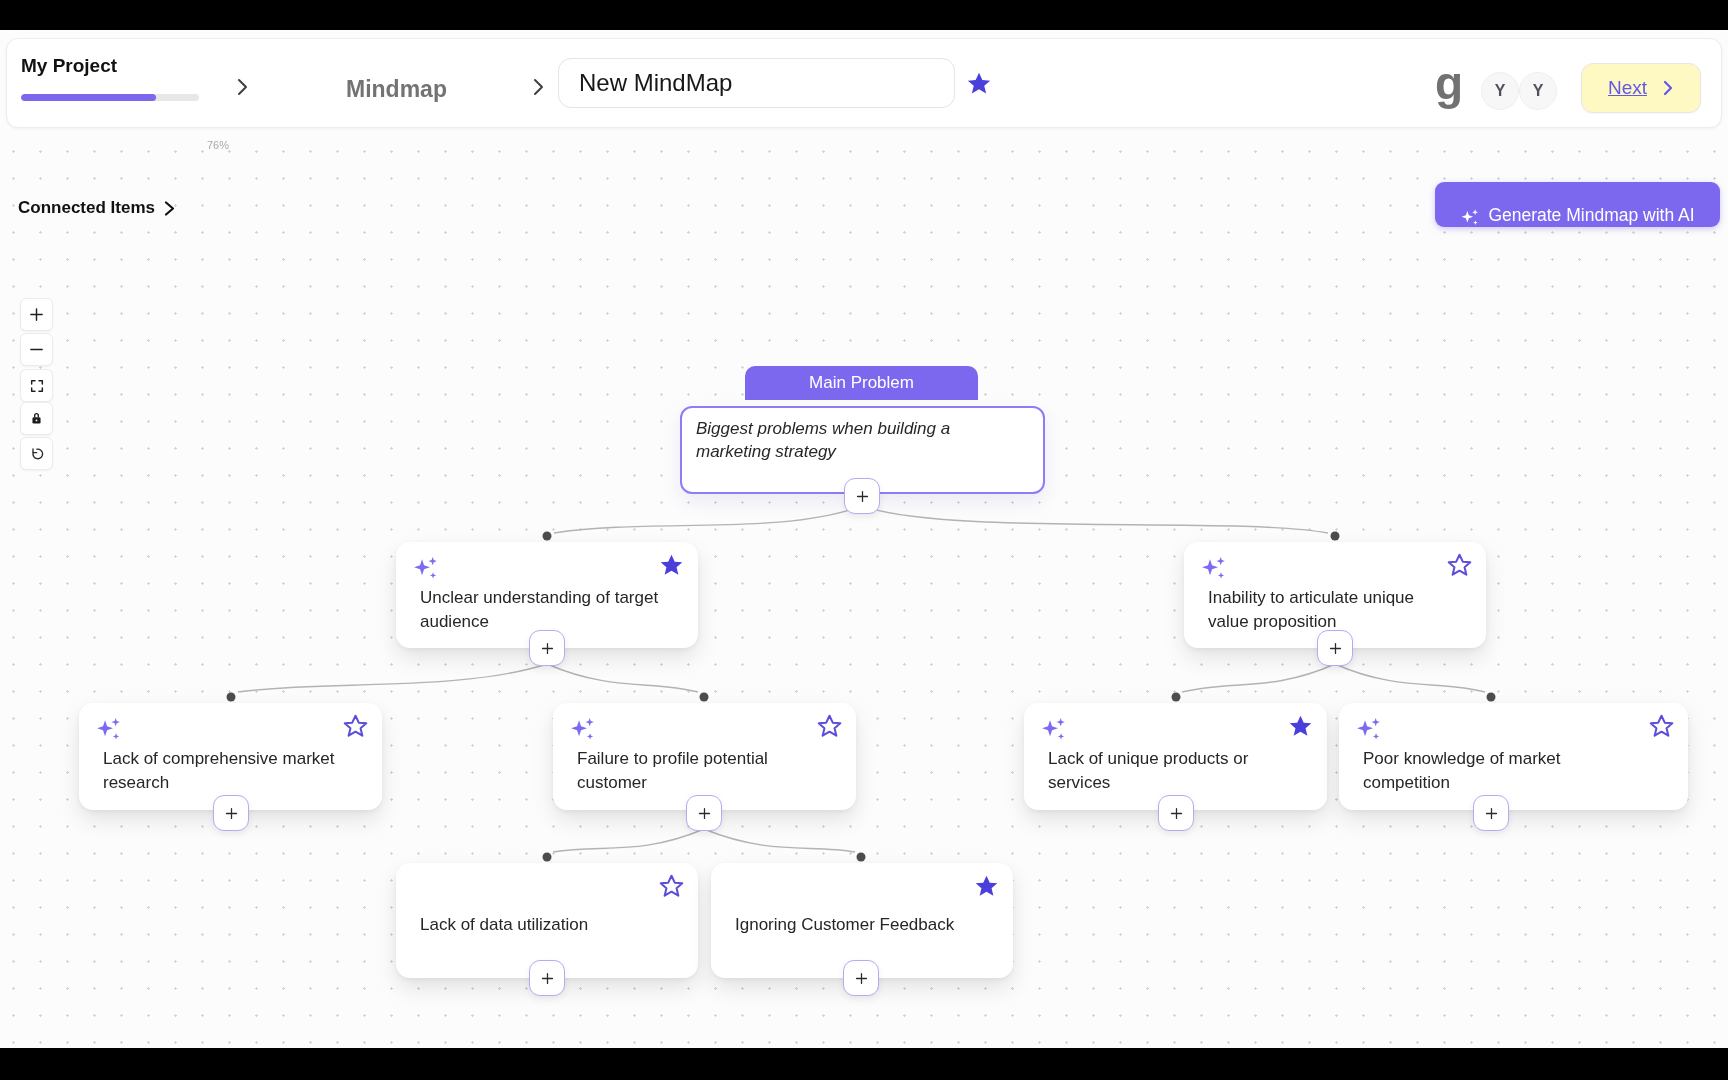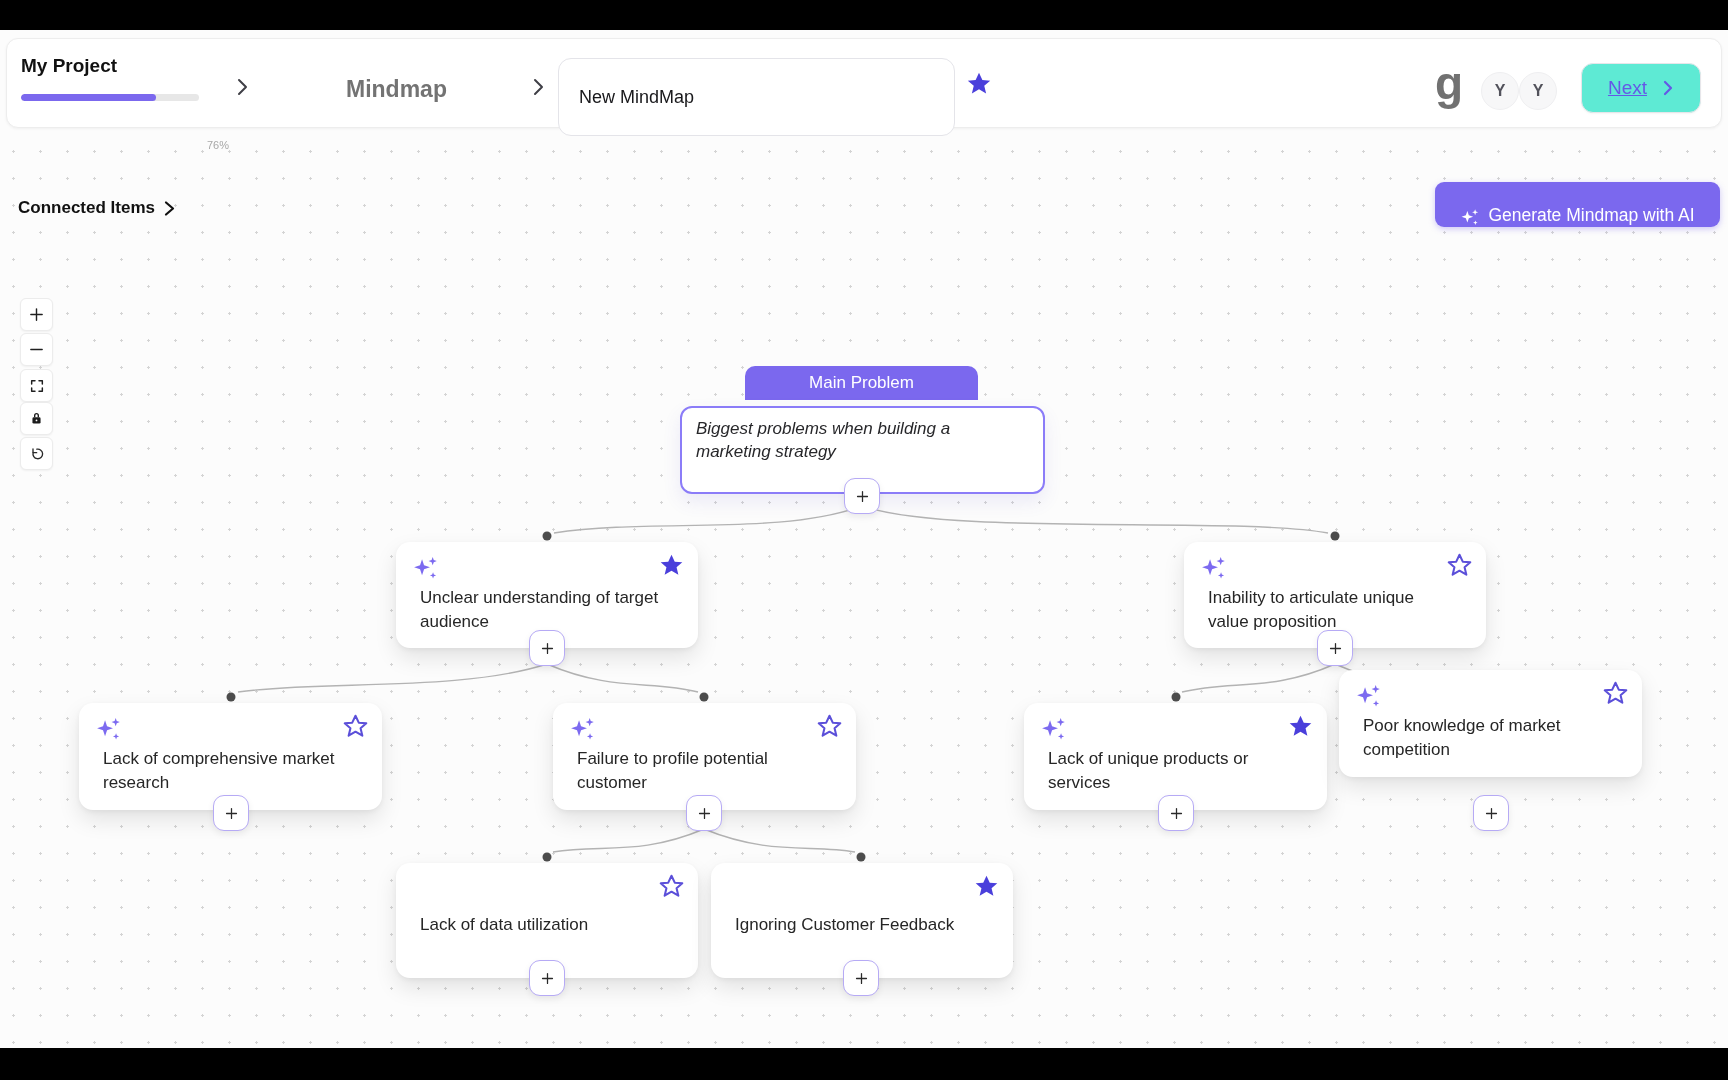--- a/index.html
+++ b/index.html
@@ -11,28 +11,28 @@
   
   .header-card{position:absolute;left:6px;top:8px;width:1714px;height:88px;background:#fff;
     border:1px solid #ededed;border-radius:12px;box-shadow:0 1px 3px rgba(0,0,0,.05);}
   .project-name{position:absolute;left:14px;top:16px;font-size:19px;font-weight:700;color:#111;}
   .progress-track{position:absolute;left:14px;top:55px;width:178px;height:7px;background:#e7e7e7;border-radius:4px;overflow:hidden;}
   .progress-fill{height:100%;background:#7b68ee;border-radius:4px;}
   .progress-label{position:absolute;left:200px;top:52px;font-size:11px;color:#a8a8a8;margin-top:48px;}
   .crumb-chev{position:absolute;top:38px;width:14px;height:20px;}
   .crumb-section{position:absolute;left:339px;top:37px;font-size:23px;font-weight:700;color:#737373;}
   .title-input{position:absolute;left:551px;top:19px;width:355px;height:48px;border:1px solid #e4e4e9;
-    border-radius:13px;padding:14px 20px;font-size:18px;color:#18181b;outline:none;background:#fff;
+    border-radius:13px;padding:0 20px;font-size:24px;color:#18181b;outline:none;background:#fff;
     font-family:"Liberation Sans","DejaVu Sans",sans-serif;}
   .fav-star{position:absolute;left:958px;top:31px;width:28px;height:28px;cursor:pointer;}
   .logo-g{position:absolute;left:1428px;top:14px;font-size:46px;font-weight:800;color:#717171;line-height:60px;}
   .avatar{position:absolute;top:33px;width:36px;height:36px;border-radius:50%;background:#f7f7f8;
     border:1px solid #efeff1;display:flex;align-items:center;justify-content:center;
     font-size:16px;font-weight:700;color:#52525b;}
-  .next-btn{position:absolute;left:1574px;top:24px;width:118px;height:48px;background:#5eead4;border:1px solid #e6e6ea;
+  .next-btn{position:absolute;left:1574px;top:24px;width:118px;height:48px;background:#fef9c3;border:1px solid #e6e6ea;
     border-radius:12px;box-shadow:0 1px 2px rgba(0,0,0,.04);display:flex;align-items:center;justify-content:center;
     gap:15px;font-size:19px;color:#6558e6;cursor:pointer;text-decoration:underline;}
   
   .connected{position:absolute;left:18px;top:168px;display:flex;align-items:center;gap:8px;
     font-size:17px;font-weight:700;color:#111;cursor:pointer;}
   .gen-btn{position:absolute;left:1435px;top:152px;width:285px;height:45px;background:#7b68ee;border:none;
     border-radius:9px;display:flex;align-items:flex-end;justify-content:center;gap:9px;color:#fff;
     font-size:17.5px;font-weight:500;cursor:pointer;box-shadow:0 2px 6px rgba(123,104,238,.35);
     font-family:"Liberation Sans","DejaVu Sans",sans-serif;}
   .tool-btn{position:absolute;left:20px;width:33px;height:33px;background:#fff;border:1px solid #ececec;
@@ -284,21 +284,21 @@
 
       </span>
       <div class="node-text">Lack of unique products or services</div>
     </div>
     <button class="add-btn" style="left:1158px;top:765px">
       <svg width="17" height="17" viewBox="0 0 24 24">
           <use href="#i-plus-lg" stroke="#2a2a2a"></use>
         </svg>
     </button>
 
-    <div class="node" style="left:1339px;top:640px;width:303px;height:107px">
+    <div class="node" style="left:1339px;top:673px;width:349px;height:107px">
       <svg class="sparkle" viewBox="0 0 22 22">
           <use href="#i-sparkle" fill="#7c6af0"></use>
         </svg>
       <span class="star">
         
         <svg class="st-out" viewBox="0 0 24 24" width="27" height="27">
             <use href="#i-star" fill="none" stroke="#5b4fd9" stroke-width="1.8" stroke-linejoin="round"></use>
           </svg>
       </span>
       <div class="node-text">Poor knowledge of market competition</div>

